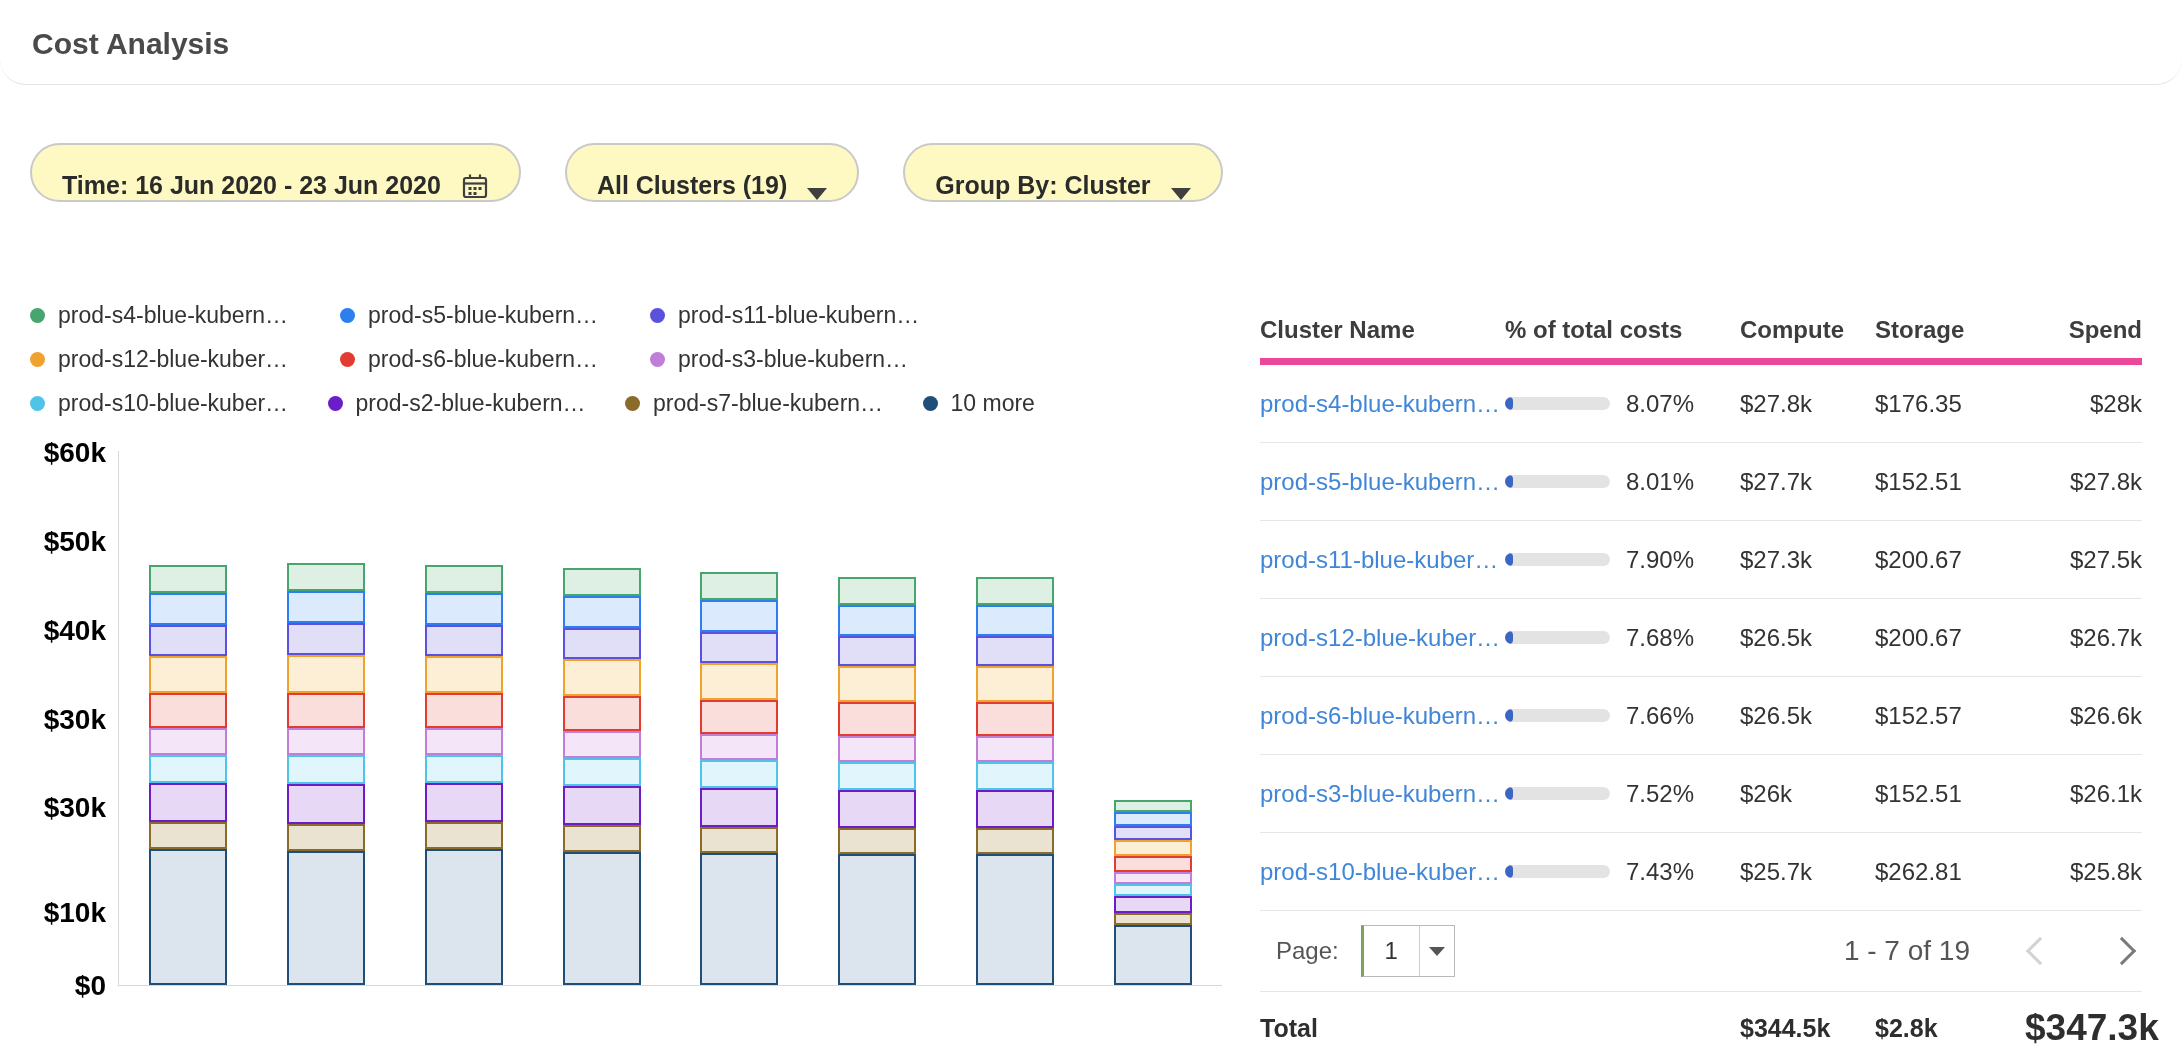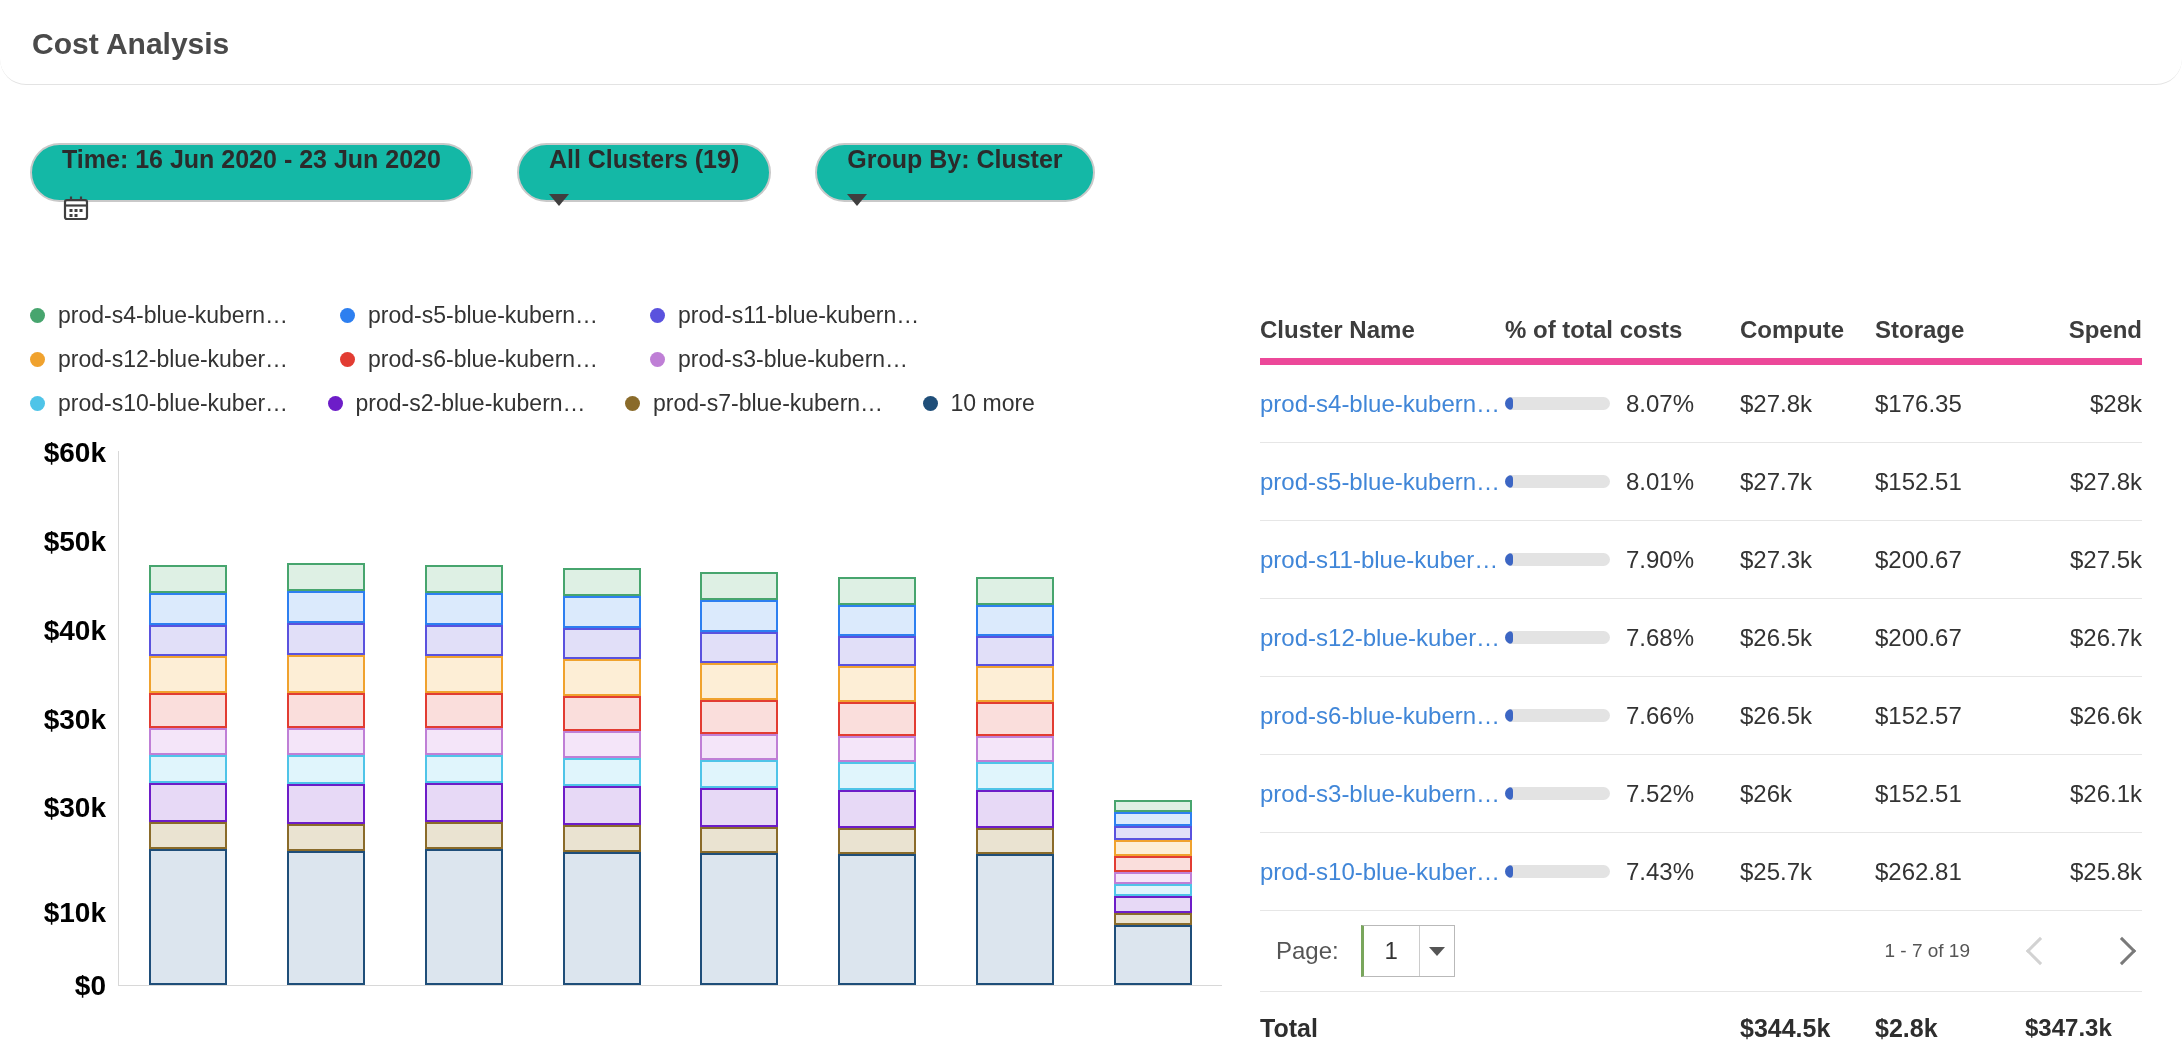--- a/index.html
+++ b/index.html
@@ -5,22 +5,22 @@
   html,body{margin:0;padding:0;}
   body{
     width:2182px;height:1052px;overflow:hidden;background:#fff;
     font-family:"Liberation Sans","DejaVu Sans",sans-serif;color:#333;
   }
   
   .app-header{padding:26px 0 22px 32px;border-bottom:1px solid #e3e3e3;border-radius:26px;}
   .app-title{font-size:30px;font-weight:700;color:#4a4a4a;line-height:36px;}
   
   .filters{display:flex;gap:44px;margin:58px 0 0 30px;}
-  .pill{display:flex;align-items:flex-start;gap:20px;height:55px;padding:0 30px;
-    border:2px solid #c9c9c9;border-radius:30px;background:#14b8a6;cursor:pointer;flex-direction:column;}
+  .pill{display:flex;align-items:flex-end;gap:20px;height:55px;padding:0 30px;
+    border:2px solid #c9c9c9;border-radius:30px;background:#fef9c3;cursor:pointer;}
   .pill-label{font-size:25px;font-weight:700;color:#2b2b2b;white-space:nowrap;}
   .caret{width:0;height:0;border-left:10px solid transparent;border-right:10px solid transparent;border-top:12px solid #3f3f3f;}
   .cal-icon{display:inline-flex;}
   
   .main{display:flex;margin:100px 0 0 30px;}
   .chart-panel{width:1190px;flex:none;}
   
   .legend{display:flex;flex-direction:column;gap:17px;}
   .legend-row{display:flex;align-items:center;}
   .legend-item{display:flex;align-items:center;gap:13px;width:310px;cursor:pointer;}
@@ -53,27 +53,27 @@
   
   .pagination{display:flex;align-items:center;height:80px;}
   .page-label{font-size:24px;color:#555;margin:0 22px 0 16px;}
   .page-select{display:flex;align-items:center;width:94px;height:52px;background:#fff;
     border:1px solid #b9b9b9;border-left:3px solid #79a65c;cursor:pointer;box-sizing:border-box;}
   .page-select .val{flex:1;text-align:center;font-size:24px;color:#333;}
   .sel-divider{width:1px;align-self:stretch;background:#ccc;}
   .sel-caret{width:34px;display:flex;justify-content:center;}
   .sel-caret i{width:0;height:0;border-left:8px solid transparent;border-right:8px solid transparent;border-top:9px solid #555;}
   .pg-spacer{flex:1;}
-  .range{font-size:19px;color:#555;margin-right:60px;}
+  .range{font-size:28px;color:#555;margin-right:60px;}
   .chev{width:17px;height:17px;border-top:3px solid;border-left:3px solid;display:inline-block;cursor:pointer;}
   .chev-left{transform:rotate(-45deg);border-color:#d2d2d2;margin-right:62px;}
   .chev-right{transform:rotate(135deg);border-color:#7a7a7a;margin-right:10px;}
   
   .total-row{height:72px;border-top:1px solid #e6e6e6;font-size:25px;font-weight:700;color:#2e2e2e;}
-  .total-spend{font-size:24px;text-align:left;}
+  .total-spend{font-size:37px;text-align:left;}
 </style>
 </head>
 <body>
 
 <header class="app-header">
   <div class="app-title">Cost Analysis</div>
 </header>
 
 <div class="filters">
   <div class="pill">

